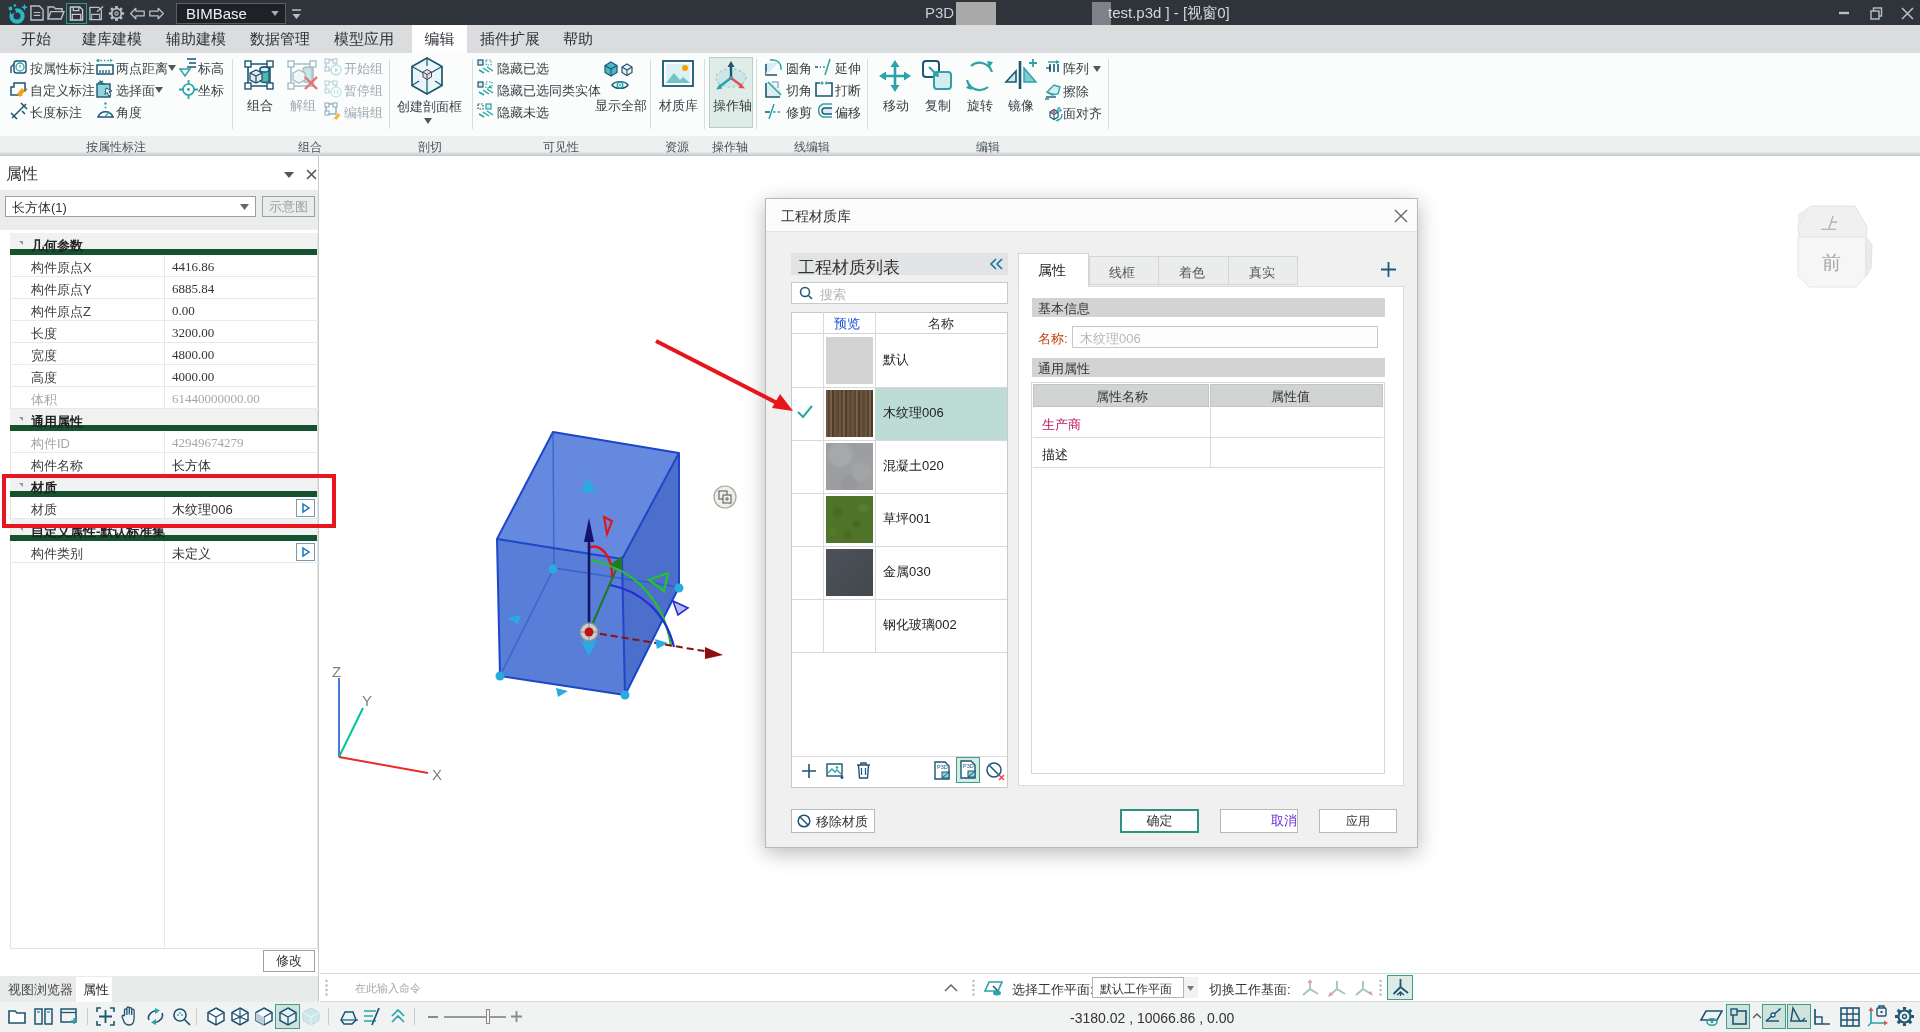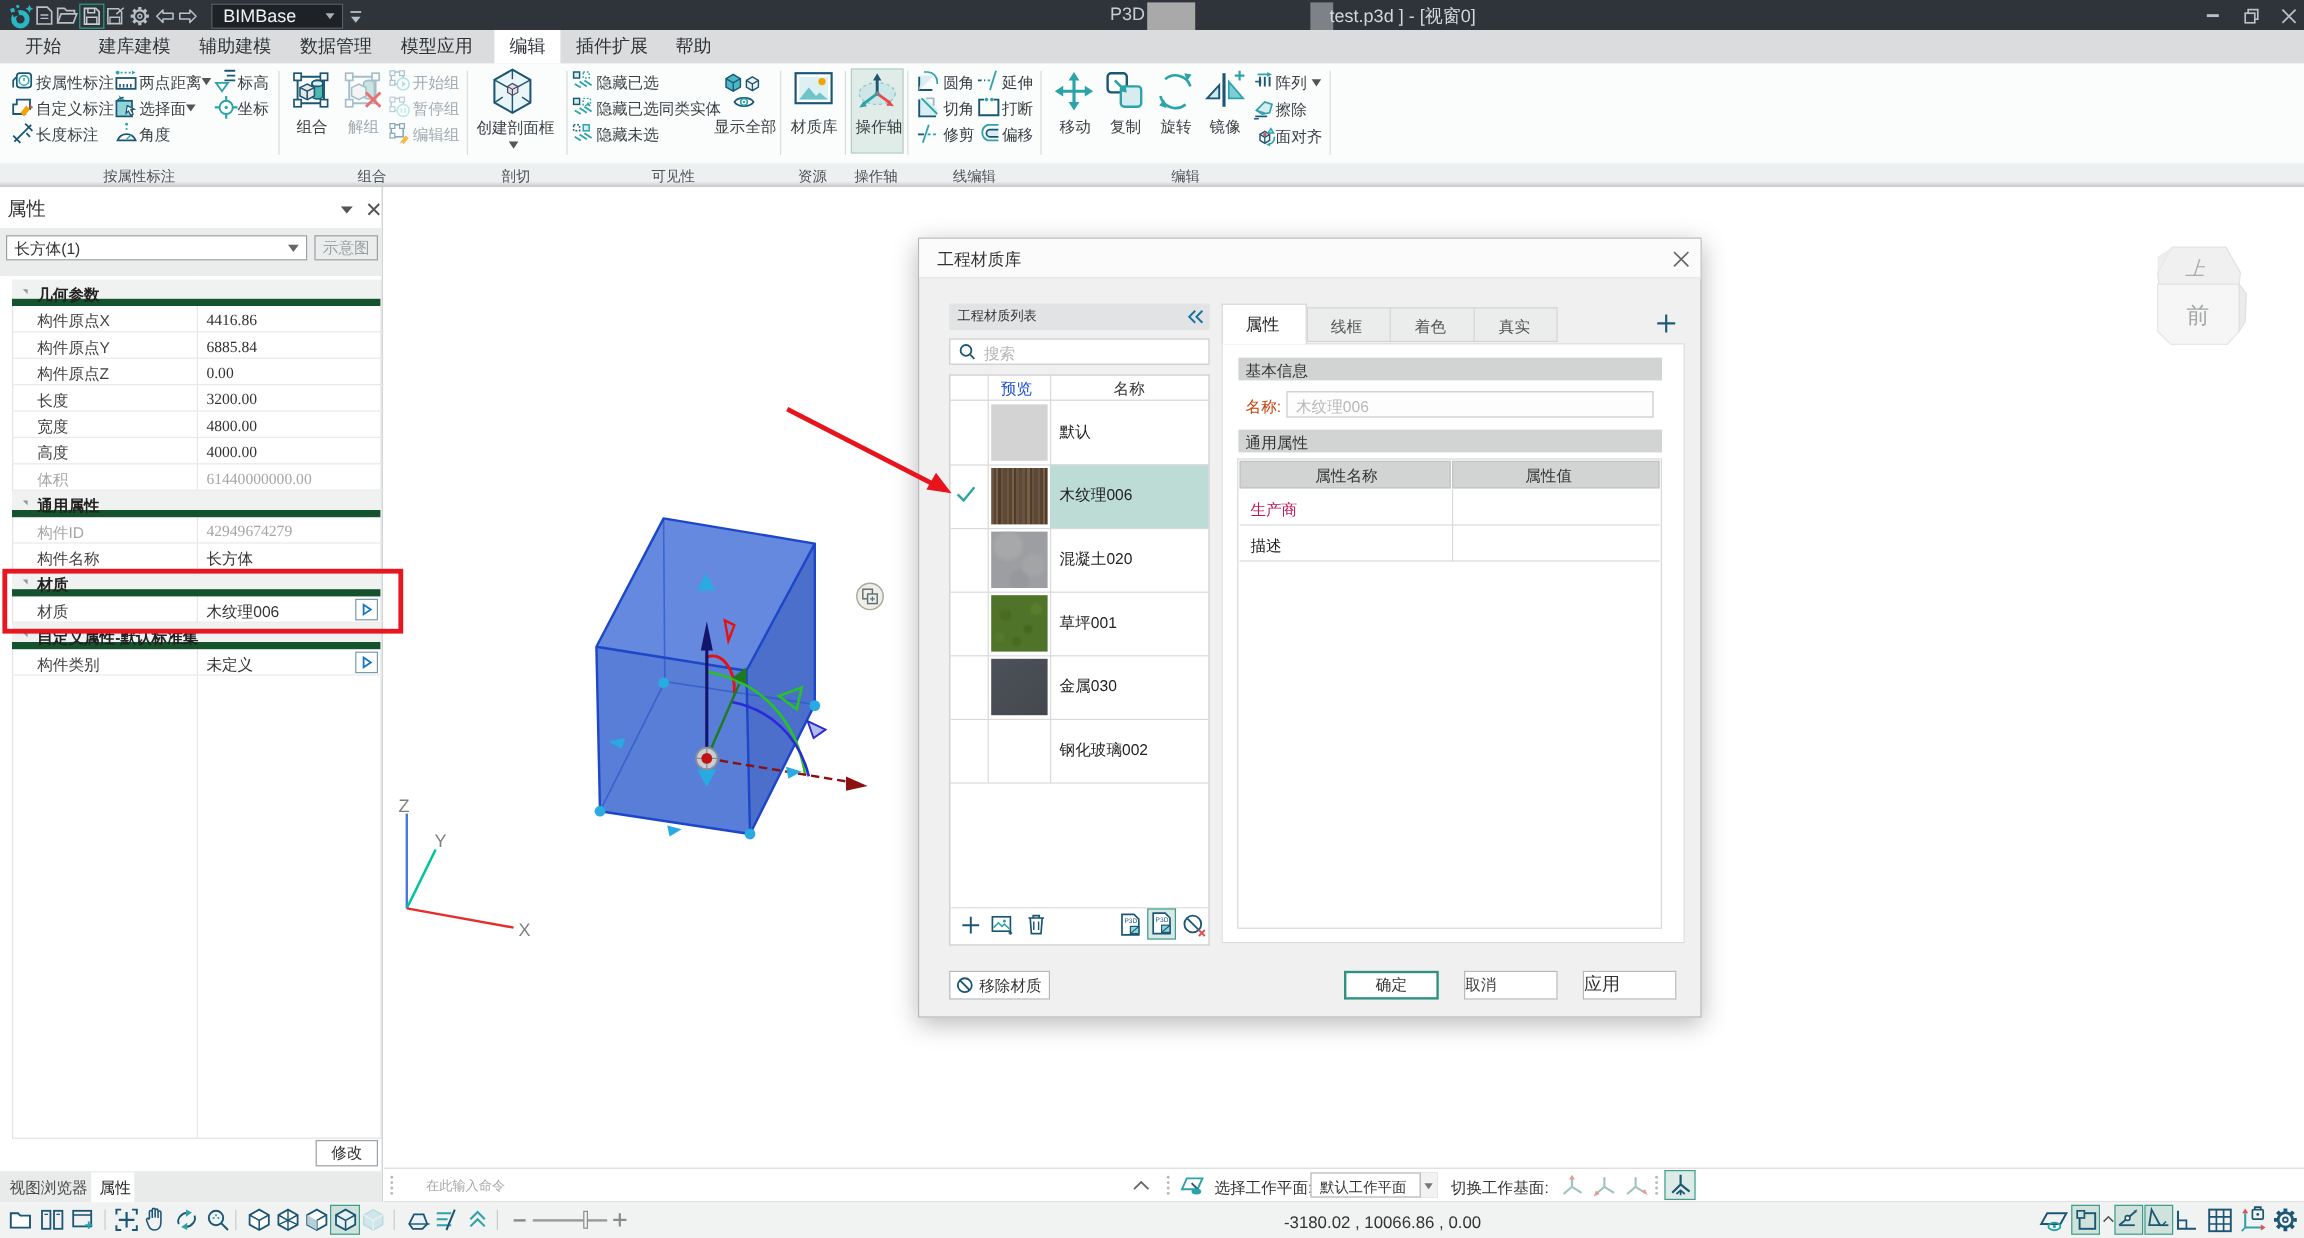--- a/index.html
+++ b/index.html
@@ -550,21 +550,21 @@
 </div>
 
 <div id="dialog" class="abs" style="left:765px;top:198px;width:653px;height:650px;background:#f0f0f0;border:1px solid #b5b9bd;box-shadow:0 5px 20px rgba(0,0,0,0.28);z-index:10">
   <div class="abs" style="left:0;top:0;width:651px;height:33px;background:#fbfbfb;border-bottom:1px solid #e3e3e3"></div>
   <div class="abs" style="left:15px;top:9px;font-size:14px;color:#333">工程材质库</div>
   <svg style="left:628px;top:10px" width="14" height="14" viewBox="0 0 14 14">
       <path d="M1 1l12 12M13 1L1 13" stroke="#666" stroke-width="1.4"></path>
     </svg>
 
   <div class="abs" style="left:25px;top:54px;width:217px;height:22px;background:#e2e3e4"></div>
-  <div class="abs" style="left:32px;top:57px;font-size:11px;color:#333">工程材质列表</div>
+  <div class="abs" style="left:32px;top:57px;font-size:17px;color:#333">工程材质列表</div>
   <svg style="left:224px;top:59px" width="13" height="12" viewBox="0 0 13 12">
       <path d="M6 1L1 6l5 5M12 1L7 6l5 5" fill="none" stroke="#16729e" stroke-width="1.6"></path>
     </svg>
   <div class="abs" style="left:25px;top:83px;width:217px;height:22px;background:#fff;border:1px solid #c6cacc"></div>
   <svg style="left:33px;top:87px" width="14" height="14" viewBox="0 0 14 14">
       <circle cx="6" cy="6" r="4.5" fill="none" stroke="#1b5674" stroke-width="1.5"></circle>
       <path d="M9.5 9.5L13 13" stroke="#1b5674" stroke-width="1.5"></path>
     </svg>
   <div class="abs" style="left:54px;top:87px;font-size:13px;color:#b4b4b4">搜索</div>
   <div class="abs" style="left:25px;top:113px;width:217px;height:476px;background:#fff;border:1px solid #c9c9c9"></div>
@@ -660,22 +660,22 @@
   <div class="abs" style="left:276px;top:217px;font-size:13px;color:#be185d">生产商</div>
   <div class="abs" style="left:276px;top:247px;font-size:13px;color:#222">描述</div>
 
   <div class="abs" style="left:25px;top:610px;width:84px;height:24px;background:#fff;border:1px solid #b5b9bb"></div>
   <svg style="left:31px;top:615px" width="14" height="14" viewBox="0 0 14 14">
       <circle cx="7" cy="7" r="5.8" fill="none" stroke="#1b5674" stroke-width="1.5"></circle>
       <path d="M3 3l8 8" stroke="#1b5674" stroke-width="1.5"></path>
     </svg>
   <div class="abs" style="left:50px;top:614px;font-size:13px;color:#333">移除材质</div>
   <div class="abs" style="left:354px;top:610px;width:79px;height:24px;background:#fff;border:2px solid #2e9181;text-align:center;line-height:20px;font-size:13px;color:#333">确定</div>
-  <div class="abs" style="left:454px;top:610px;width:78px;height:24px;background:#fff;border:1px solid #b5b9bb;text-align:left;line-height:22px;font-size:13px;color:#404040">取消</div>
-  <div class="abs" style="left:553px;top:610px;width:78px;height:24px;background:#fff;border:1px solid #b5b9bb;line-height:22px;font-size:15px;color:#333">应用</div>
+  <div class="abs" style="left:454px;top:610px;width:78px;height:24px;background:#fff;border:1px solid #b5b9bb;text-align:right;line-height:22px;font-size:13px;color:#6d28d9">取消</div>
+  <div class="abs" style="left:553px;top:610px;width:78px;height:24px;background:#fff;border:1px solid #b5b9bb;text-align:center;line-height:22px;font-size:12px;color:#333">应用</div>
 </div>
 
 <div class="abs" style="left:2px;top:474px;width:334px;height:54px;border:4px solid #e8171f;z-index:30"></div>
 <svg style="left:0;top:0;width:1920px;height:1032px;z-index:30;pointer-events:none" viewBox="0 0 1920 1032">
 <line x1="656" y1="341" x2="779" y2="404" stroke="#e8141c" stroke-width="4"></line>
 <polygon points="793,411 772,408 780,394" fill="#e8141c"></polygon>
 </svg>
 
 <div class="abs" id="cmdbar" style="left:320px;top:973px;width:1600px;height:29px;background:#fff;border-top:1px solid #d9d9d9;border-bottom:1px solid #d9d9d9"></div>
 <div id="cmditems">

